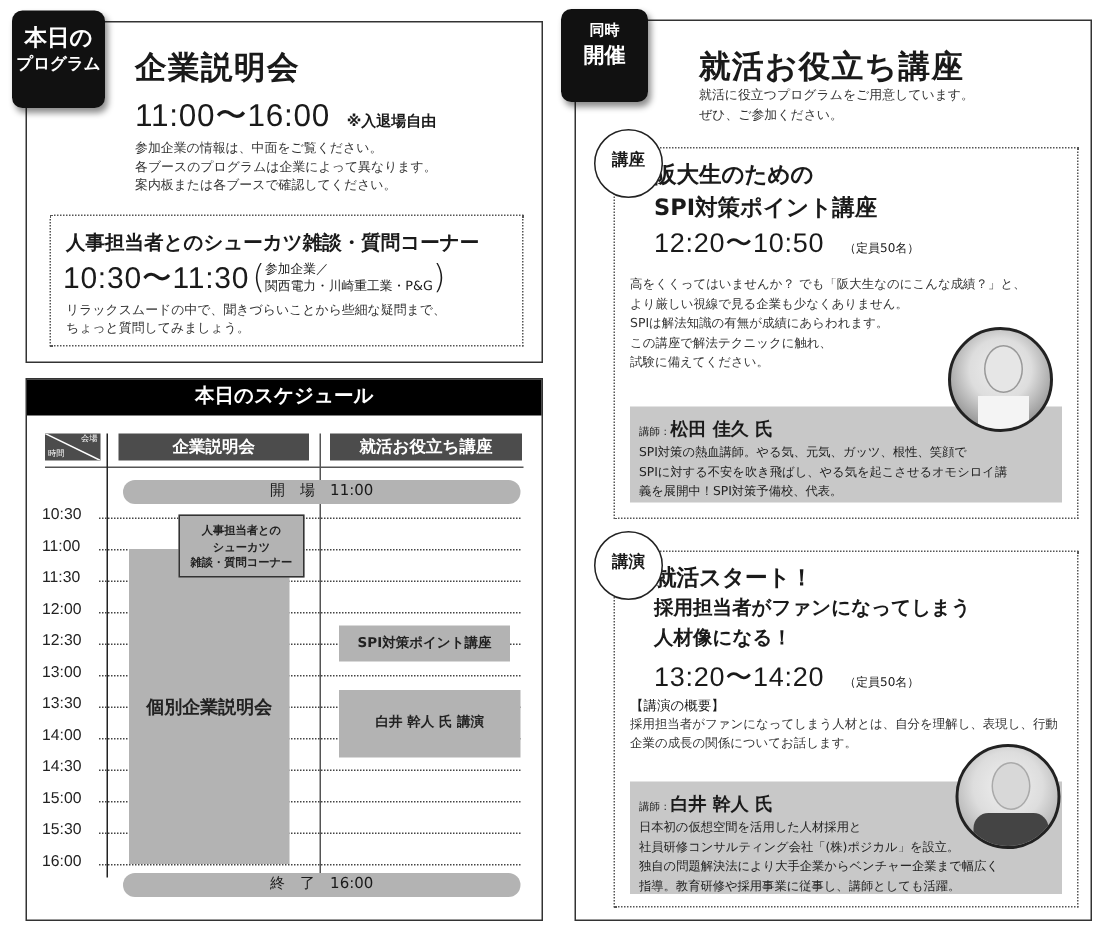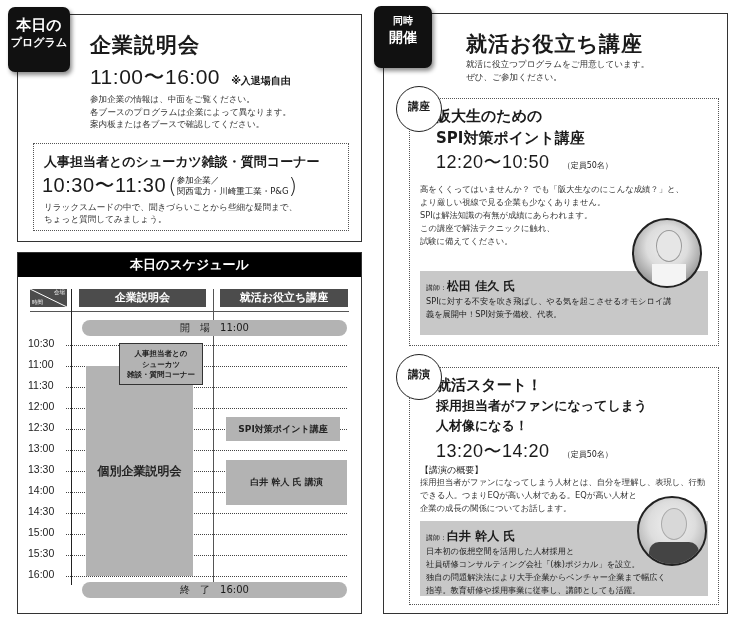--- a/index.html
+++ b/index.html
@@ -147,20 +147,21 @@
       <div>より厳しい視線で見る企業も少なくありません。</div>
       <div>SPIは解法知識の有無が成績にあらわれます。</div>
       <div>この講座で解法テクニックに触れ、</div>
       <div>試験に備えてください。</div>
     </div>
     <div class="abs grey" style="left:10px; top:172px; width:288px; height:64px; padding:4px 6px;">
       <div style="white-space:nowrap;">
         <span style="font-size:7px;">講師：</span><span style="font-size:12px; font-weight:bold;">松田 佳久 氏</span>
       </div>
       <div style="font-size:8.2px; line-height:13px; color:#222;">
+        <div>SPI対策の熱血講師。やる気、元気、ガッツ、根性、笑顔で</div>
         <div>SPIに対する不安を吹き飛ばし、やる気を起こさせるオモシロイ講</div>
         <div>義を展開中！SPI対策予備校、代表。</div>
       </div>
     </div>
     <div class="photo" style="left:222px; top:119px;">
       <div class="abs" style="left:22px; top:10px; width:26px; height:32px; border-radius:50%; background:#e6e6e6; border:1px solid #999;"></div>
       <div class="abs" style="left:18px; top:44px; width:34px; height:30px; background:#f4f4f4;"></div>
     </div>
   </div>
   <div class="circle-label" style="left:12px; top:72px;">講座</div>
@@ -171,21 +172,20 @@
       <div style="font-size:13px; line-height:20px;">採用担当者がファンになってしまう</div>
       <div style="font-size:13px; line-height:20px;">人材像になる！</div>
     </div>
     <div class="abs" style="left:26px; top:71px; white-space:nowrap;">
       <span class="big-time" style="font-size:18px;">13:20〜14:20</span>
       <span style="font-size:8px; margin-left:8px;">（定員50名）</span>
     </div>
     <div class="abs" style="left:10px; top:96px; font-size:9px;">【講演の概要】</div>
     <div class="abs small" style="left:10px; top:108px; line-height:13px; font-size:8.3px;">
       <div>採用担当者がファンになってしまう人材とは、自分を理解し、表現し、行動</div>
-      <div>できる人。つまりEQが高い人材である。EQが高い人材と</div>
       <div>企業の成長の関係についてお話します。</div>
     </div>
     <div class="abs grey" style="left:10px; top:153px; width:288px; height:75px; padding:4px 6px;">
       <div style="white-space:nowrap;">
         <span style="font-size:7px;">講師：</span><span style="font-size:12px; font-weight:bold;">白井 幹人 氏</span>
       </div>
       <div style="font-size:8.2px; line-height:13px; color:#222;">
         <div>日本初の仮想空間を活用した人材採用と</div>
         <div>社員研修コンサルティング会社「(株)ポジカル」を設立。</div>
         <div>独自の問題解決法により大手企業からベンチャー企業まで幅広く</div>

